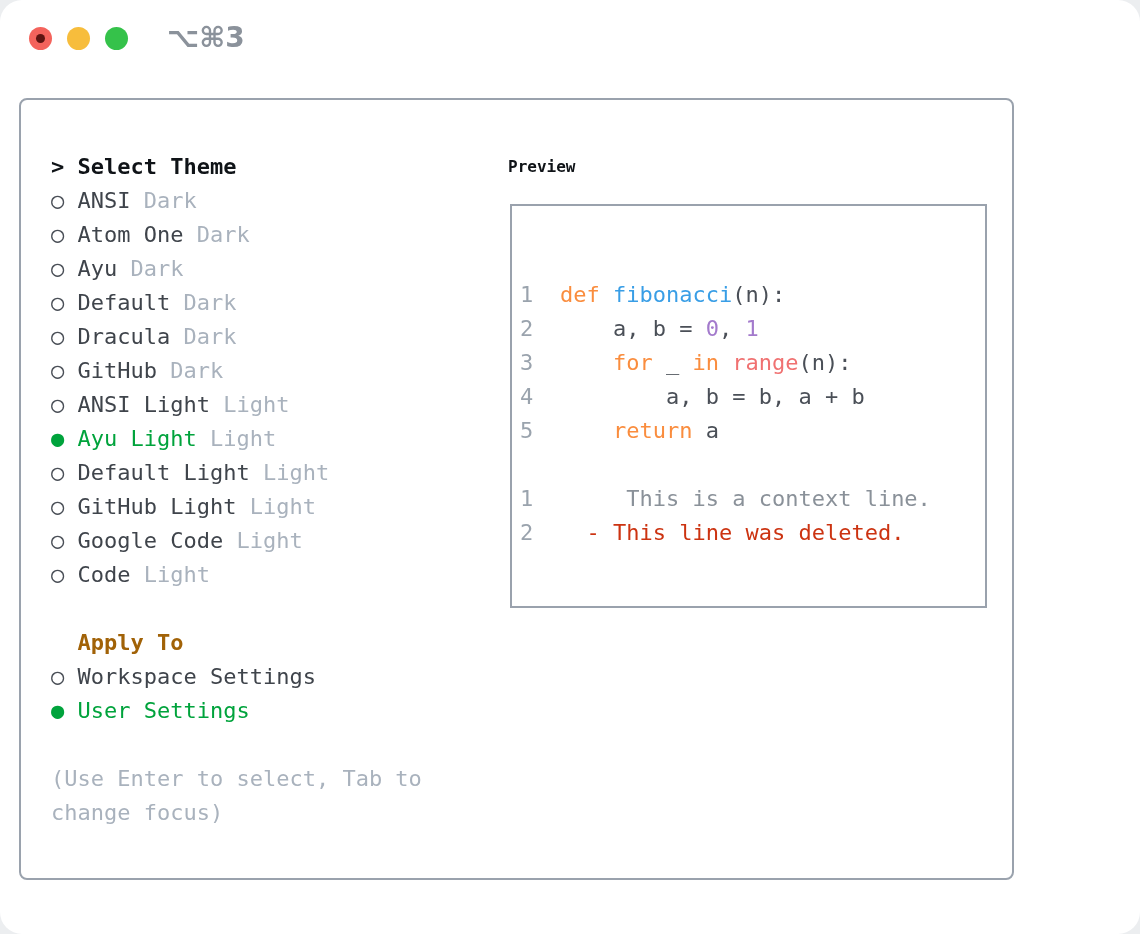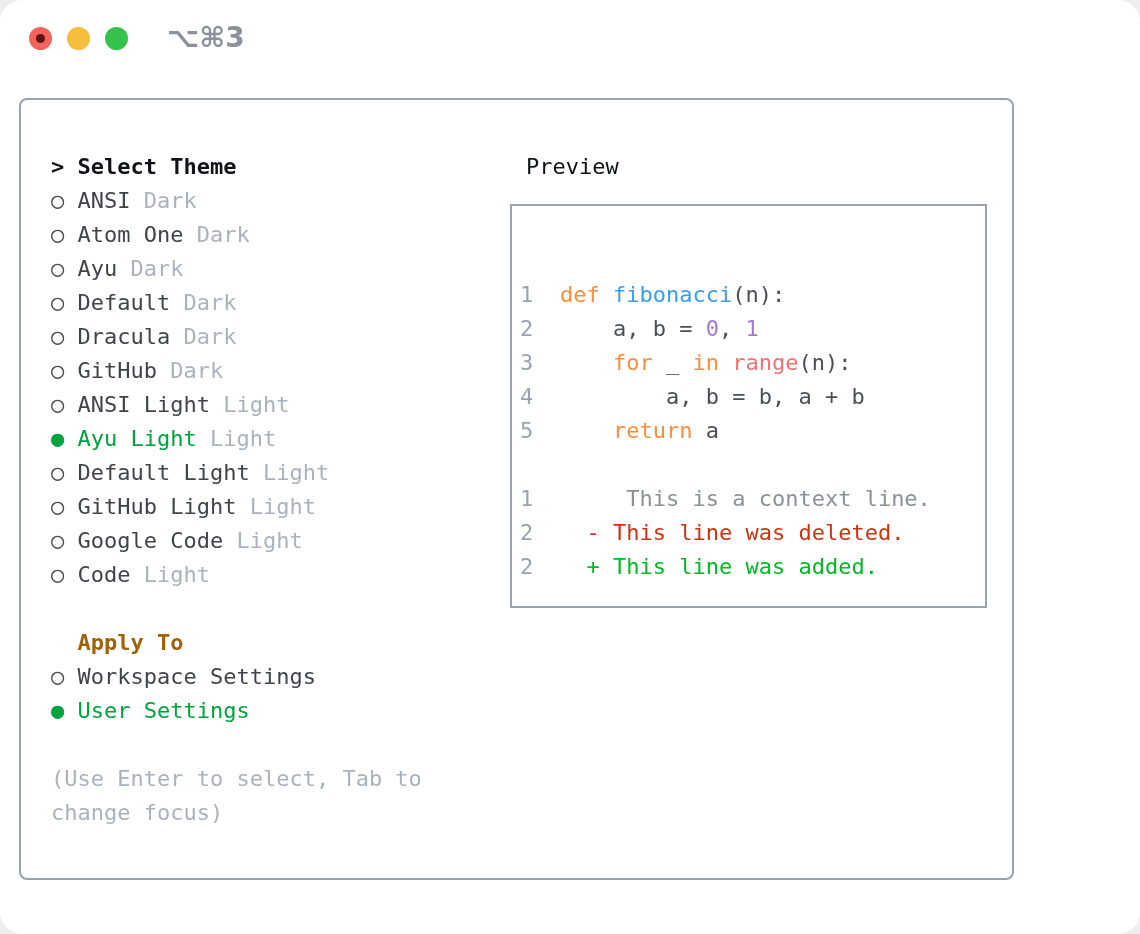--- a/index.html
+++ b/index.html
@@ -45,23 +45,23 @@
   .caret { font-weight:bold; color:#0f1317; }
   .bullet { color:#4a4f57; }
   .bullet.sel { color:var(--green,#00a33c); }
   .tname { color:#3f444b;margin-top:28px; }
   .tname.sel { color:var(--green,#00a33c); }
   .variant { color:#a9b2bd; }
   .apply-hdr { color:#a16207;font-weight:bold; }
   .hint { color:#a9b2bd; }
   
   .right-title {
-    position:absolute; left:505px; top:50px;
-    font-size:22px; line-height:34px;
-    font-weight:normal; color:#0f1317; white-space:pre;
+    position:absolute; left:487px; top:50px;
+    font-size:16px; line-height:34px;
+    font-weight:bold; color:#0f1317; white-space:pre;
   }
   .preview-box {
     position:absolute; left:489px; top:104px;
     width:477px; height:404px; box-sizing:border-box;
     border:2px solid #9aa2ad;
     padding:72px 0 0 8px;
     font-size:22px; line-height:34px;
   }
   .pline { height:34px; white-space:pre; }
   .ln { display:inline-block; width:40px; color:#9aa3ad; }
@@ -112,18 +112,17 @@
     <div class="preview-box">
       <div>
           <div class="pline"><span class="ln">1</span><span style="color: rgb(250, 141, 62);">def</span><span style="color: rgb(74, 79, 87);"> </span><span style="color: rgb(57, 158, 230);">fibonacci</span><span style="color: rgb(74, 79, 87);">(n):</span></div>
           <div class="pline"><span class="ln">2</span><span style="color: rgb(74, 79, 87);">    a, b = </span><span style="color: rgb(163, 122, 204);">0</span><span style="color: rgb(74, 79, 87);">, </span><span style="color: rgb(163, 122, 204);">1</span></div>
           <div class="pline"><span class="ln">3</span><span style="color: rgb(74, 79, 87);">    </span><span style="color: rgb(250, 141, 62);">for</span><span style="color: rgb(74, 79, 87);"> _ </span><span style="color: rgb(250, 141, 62);">in</span><span style="color: rgb(74, 79, 87);"> </span><span style="color: rgb(240, 113, 113);">range</span><span style="color: rgb(74, 79, 87);">(n):</span></div>
           <div class="pline"><span class="ln">4</span><span style="color: rgb(74, 79, 87);">        a, b = b, a + b</span></div>
           <div class="pline"><span class="ln">5</span><span style="color: rgb(74, 79, 87);">    </span><span style="color: rgb(250, 141, 62);">return</span><span style="color: rgb(74, 79, 87);"> a</span></div>
           <div class="pline"></div>
           <div class="pline"><span class="ln">1</span><span style="color: rgb(138, 145, 153);">     This is a context line.</span></div>
           <div class="pline"><span class="ln">2</span><span style="color: rgb(204, 51, 17);">  - This line was deleted.</span></div>
-          <div class="pline"><span class="ln">2</span><span style="color: rgb(0, 187, 34);">  + This line was added.</span></div>
         </div>
     </div>
 
   </div>
 </div>
 
 </body></html>

